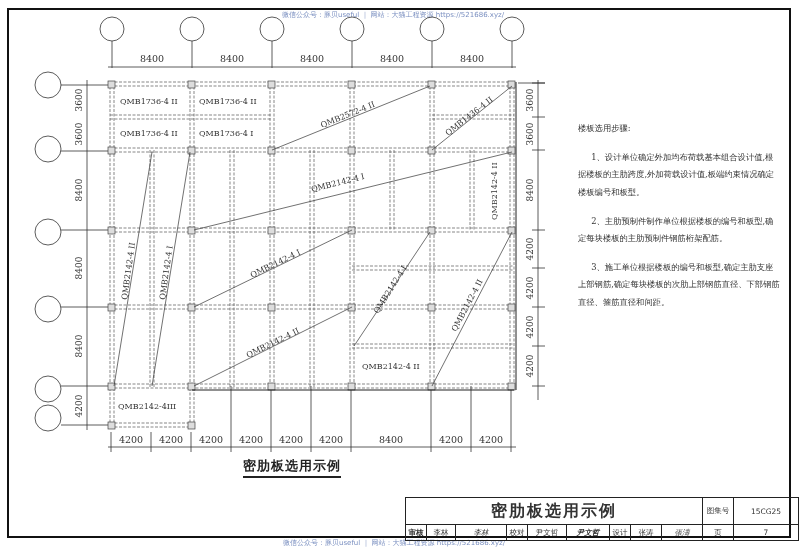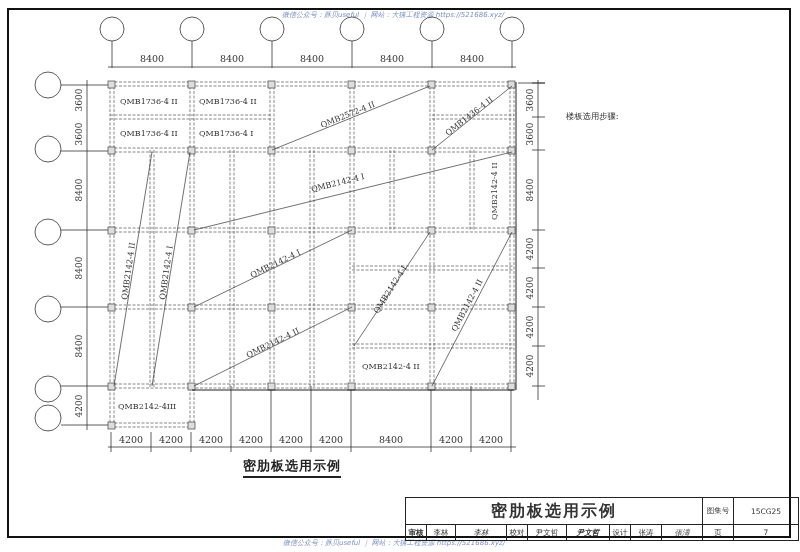--- a/index.html
+++ b/index.html
@@ -1,21 +1,21 @@
 <!DOCTYPE html>
 <html><head>
 <meta charset="utf-8">
 <style>
   html,body{margin:0;padding:0;background:#fff;}
   body{width:800px;height:552px;position:relative;overflow:hidden;font-family:"DejaVu Serif",serif;color:#222;}
   .frame{position:absolute;left:7px;top:8px;width:784px;height:530px;border:2px solid #111;box-sizing:border-box;}
-  .wm{position:absolute;font-family:"DejaVu Sans",sans-serif;font-size:7px;color:#7a8fc0;white-space:nowrap;font-style:italic;}
+  .wm{position:absolute;font-family:"DejaVu Sans",sans-serif;font-size:7px;color:#7a8fc0;white-space:nowrap;}
   svg{position:absolute;left:0;top:0;}
   .notes{position:absolute;left:566px;top:108px;width:226px;font-family:"DejaVu Serif",serif;font-size:8.3px;line-height:17.2px;color:#333;}
-  .notes p{margin:0;}
+  .notes p{margin:12px;}
   .notes .ind{text-indent:1.6em;}
   .caption{position:absolute;left:243px;top:457px;font-family:"DejaVu Sans",sans-serif;font-size:13px;font-weight:bold;letter-spacing:1px;border-bottom:2px solid #222;padding-bottom:1px;color:#222;}
   table.tbl{position:absolute;left:405px;top:497px;border-collapse:collapse;font-family:"DejaVu Sans",sans-serif;}
   table.tbl td{border:1px solid #222;padding:0;text-align:center;font-size:7.5px;height:15px;color:#333;}
   .bigtitle{font-size:16px !important;font-weight:bold;letter-spacing:2px;height:26px !important;}
 </style>
 </head>
 <body>
 
 <div class="frame"></div>
@@ -228,20 +228,23 @@
     <text transform="translate(456,332) rotate(-62)">QMB2142-4 II</text>
     <text x="362" y="369">QMB2142-4 II</text>
     <text x="118" y="409">QMB2142-4III</text>
   </g>
 </svg>
 
 <div class="caption">密肋板选用示例</div>
 
 <div class="notes">
   <p>楼板选用步骤:</p>
+  <p class="ind">1、设计单位确定外加均布荷载基本组合设计值,根据楼板的主肋跨度,外加荷载设计值,板端约束情况确定楼板编号和板型。</p>
+  <p class="ind">2、主肋预制件制作单位根据楼板的编号和板型,确定每块楼板的主肋预制件钢筋桁架配筋。</p>
+  <p class="ind">3、施工单位根据楼板的编号和板型,确定主肋支座上部钢筋,确定每块楼板的次肋上部钢筋直径、下部钢筋直径、箍筋直径和间距。</p>
 </div>
 
 <table class="tbl">
   <tbody>
       <tr>
     <td class="bigtitle" colspan="9">密肋板选用示例</td>
     <td style="width:30px;">图集号</td>
     <td style="width:64px;">15CG25</td>
   </tr>
   <tr>

